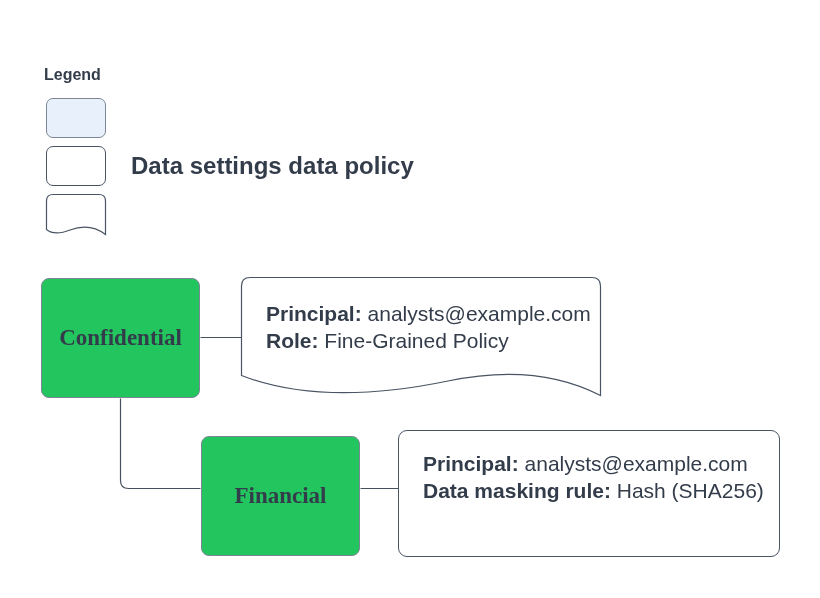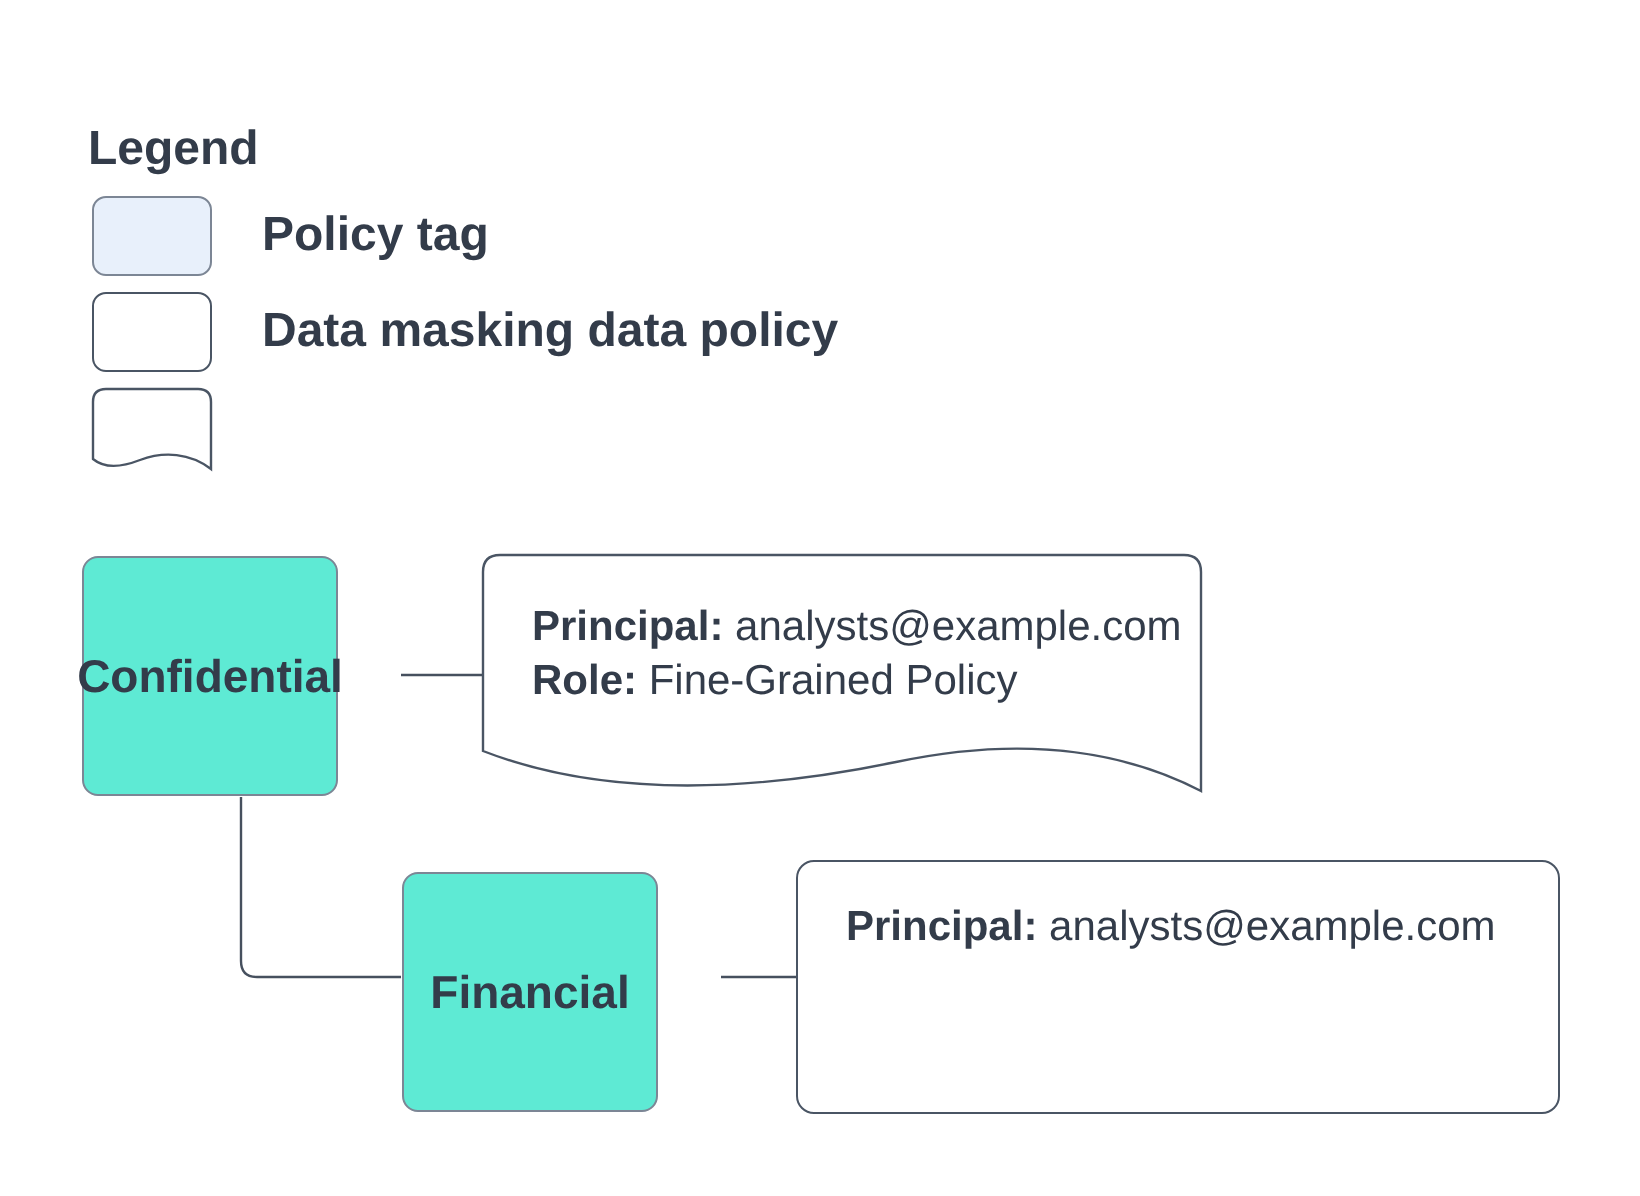--- a/index.html
+++ b/index.html
@@ -6,30 +6,30 @@
   .canvas{
     position:relative;width:820px;height:598px;background:#ffffff;overflow:hidden;
     font-family:"Liberation Sans", sans-serif;color:#333c4a;
   }
   .abs{position:absolute;}
   .layer{position:absolute;left:0;top:0;width:820px;height:598px;}
   
   .doc{fill:#ffffff;stroke:#4a5564;stroke-width:1.2;}
   .conn{fill:none;stroke:#46505e;stroke-width:1.2;}
   
-  .legend-title{left:44px;top:61px;font-size:24px;font-weight:bold;line-height:28px;}
+  .legend-title{left:44px;top:61px;font-size:16px;font-weight:bold;line-height:28px;}
   .swatch{left:46px;width:60px;height:40px;border:1px solid;border-radius:7px;box-sizing:border-box;}
   .swatch.blue{background:#e8f0fb;border-color:#7c8695;}
   .swatch.white{background:#ffffff;border-color:#4a5564;}
   .legend-label{left:131px;font-size:24px;font-weight:bold;line-height:28px;white-space:nowrap;}
   
   .node{
-    width:128px;height:120px;background:#5eead4;border:1px solid #7c8695;border-radius:8px;
+    width:159px;height:120px;background:#22c55e;border:1px solid #7c8695;border-radius:8px;
     box-sizing:border-box;display:flex;align-items:center;justify-content:center;
-    font-size:23px;font-weight:bold;
+    font-size:23px;font-weight:bold;font-family:Liberation Serif, serif;
   }
   .masking-box{
     left:398px;top:430px;width:382px;height:127px;background:#ffffff;border:1px solid #4a5564;
     border-radius:9px;box-sizing:border-box;
   }
   .policy-text{font-size:21px;line-height:27px;white-space:nowrap;margin-left:16px;}
   .policy-text .b{font-weight:bold;}
 </style>
 </head>
 <body>
@@ -51,33 +51,33 @@
     <path class="conn" d="M 200.5 337.5 H 241"></path>
     <path class="conn" d="M 120.5 398.5 V 480.5 Q 120.5 488.5 128.5 488.5 H 200.5"></path>
     <path class="conn" d="M 360.5 488.5 H 398"></path>
   </svg>
 
   <div class="abs legend-title">Legend</div>
 
   <div class="abs swatch blue" style="top:98px;"></div>
   <div class="abs swatch white" style="top:146px;"></div>
 
-  <div class="abs legend-label" style="top:104px;">Policy tag</div>
-  <div class="abs legend-label" style="top:152px;">Data masking data policy</div>
+  <div class="abs legend-label" style="top:152px;">Data settings data policy</div>
 
   <div class="abs node" style="left:41px;top:278px;">
     <span>Confidential</span>
   </div>
   <div class="abs node" style="left:201px;top:436px;">
     <span>Financial</span>
   </div>
 
   <div class="abs policy-text" style="left:250px;top:300px;">
     <div><span class="b">Principal:</span><span> analysts@example.com</span></div>
     <div><span class="b">Role:</span><span> Fine-Grained Policy</span></div>
   </div>
 
   <div class="abs masking-box"></div>
   <div class="abs policy-text" style="left:407px;top:450px;">
     <div><span class="b">Principal:</span><span> analysts@example.com</span></div>
+    <div><span class="b">Data masking rule:</span><span> Hash (SHA256)</span></div>
   </div>
 
 </div>
 
 </body></html>

